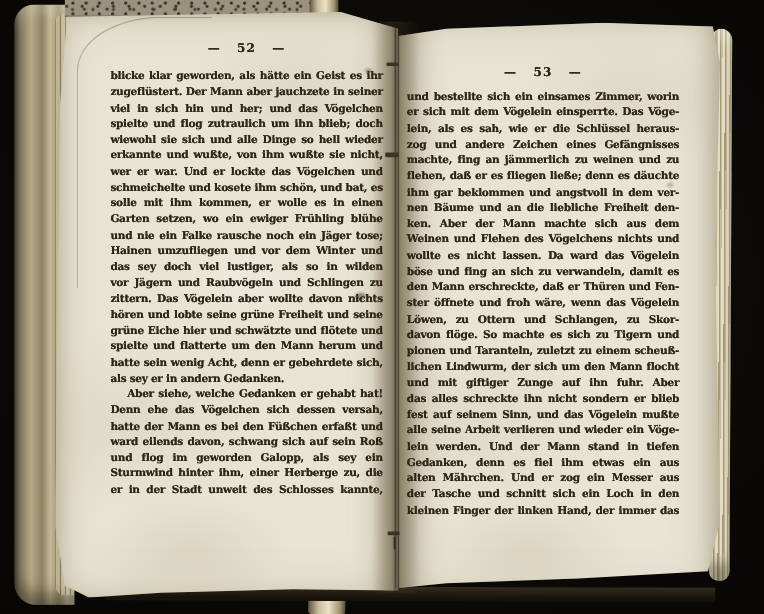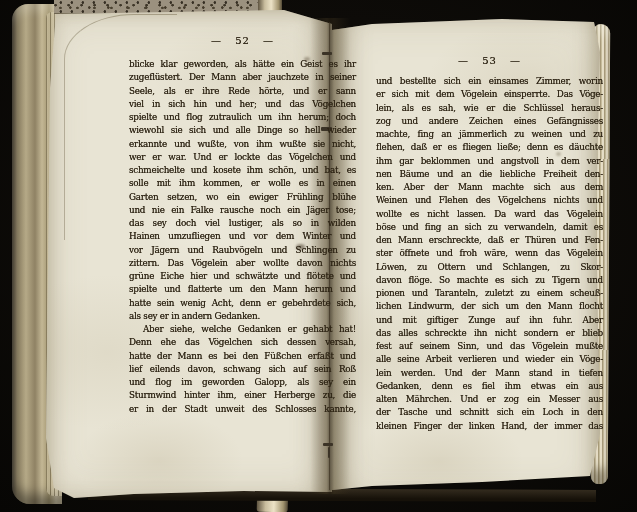--- a/index.html
+++ b/index.html
@@ -84,24 +84,23 @@
     position:absolute; left:64px; top:14px; width:112px; height:225px; pointer-events:none;
     border-top:1px solid rgba(112,100,72,.45); border-left:1px solid rgba(112,100,72,.4);
     border-top-left-radius:70px 45px;
   }
   .spot { position:absolute; border-radius:50%; filter:blur(1px); }
   .sp1 { left:296px; top:244px; width:9px; height:6px; background:rgba(70,58,40,.5); }
   .sp2 { left:304px; top:57px;  width:6px; height:4px; background:rgba(80,66,45,.4); }
   .sp3 { left:556px; top:152px; width:5px; height:4px; background:rgba(100,85,60,.35); }
   
   .text {
-    position:absolute; width:227px; color:var(--ink,#2f2616); font-weight:normal;
+    position:absolute; width:227px; color:var(--ink,#2f2616); font-weight:bold;
     font-size:8.8px; line-height:13.25px; letter-spacing:-0.25px;
     text-shadow:0 0 .4px rgba(42,32,16,.85);
-    margin-left:37px;
   }
   .text-52 { left:92px;  top:32px; }
   .text-53 { left:339px; top:52px; }
   .pg-head {
     text-align:center; font-size:10px; height:18px; line-height:18px;
     letter-spacing:1px; word-spacing:9px;
   }
   .text-52 .pg-head { margin-bottom:8px; }
   .text-53 .pg-head { margin-bottom:5px; }
   .line { text-align:justify; text-align-last:justify; -moz-text-align-last:justify; }
@@ -132,42 +131,42 @@
   <div class="spot sp1"></div>
   <div class="spot sp2"></div>
   <div class="spot sp3"></div>
 
   <div class="text text-52">
     <div class="pg-head">— 52 —</div>
     <div class="lines">
 
     <div class="line">blicke klar geworden, als hätte ein Geist es ihr</div>
         <div class="line">zugeflüstert. Der Mann aber jauchzete in seiner</div>
-        <div class="line">Seele, als er ihre Rede hörte, und er sann</div>
         <div class="line">viel in sich hin und her; und das Vögelchen</div>
-        <div class="line">spielte und flog zutraulich um ihn herum; doch</div>
+        <div class="line">spielte und flog zutraulich um ihn blieb; doch</div>
         <div class="line">wiewohl sie sich und alle Dinge so hell wieder</div>
         <div class="line">erkannte und wußte, von ihm wußte sie nicht,</div>
         <div class="line">wer er war. Und er lockte das Vögelchen und</div>
         <div class="line">schmeichelte und kosete ihm schön, und bat, es</div>
         <div class="line">solle mit ihm kommen, er wolle es in einen</div>
         <div class="line">Garten setzen, wo ein ewiger Frühling blühe</div>
         <div class="line">und nie ein Falke rausche noch ein Jäger tose;</div>
+        <div class="line">Hainen umzufliegen und vor dem Winter und</div>
         <div class="line">das sey doch viel lustiger, als so in wilden</div>
-        <div class="line">Hainen umzufliegen und vor dem Winter und</div>
         <div class="line">vor Jägern und Raubvögeln und Schlingen zu</div>
         <div class="line">zittern. Das Vögelein aber wollte davon nichts</div>
+        <div class="line">hören und lobte seine grüne Freiheit und seine</div>
         <div class="line">grüne Eiche hier und schwätzte und flötete und</div>
         <div class="line">spielte und flatterte um den Mann herum und</div>
         <div class="line">hatte sein wenig Acht, denn er gebehrdete sich,</div>
         <div class="line end">als sey er in andern Gedanken.</div>
         <div class="line ind">Aber siehe, welche Gedanken er gehabt hat!</div>
         <div class="line">Denn ehe das Vögelchen sich dessen versah,</div>
         <div class="line">hatte der Mann es bei den Füßchen erfaßt und</div>
-        <div class="line">lief eilends davon, schwang sich auf sein Roß</div>
+        <div class="line">ward eilends davon, schwang sich auf sein Roß</div>
         <div class="line">und flog im geworden Galopp, als sey ein</div>
         <div class="line">Sturmwind hinter ihm, einer Herberge zu, die</div>
         <div class="line">er in der Stadt unweit des Schlosses kannte,</div>
       </div>
   </div>
 
   <div class="text text-53">
     <div class="pg-head">— 53 —</div>
     <div class="lines">
 

